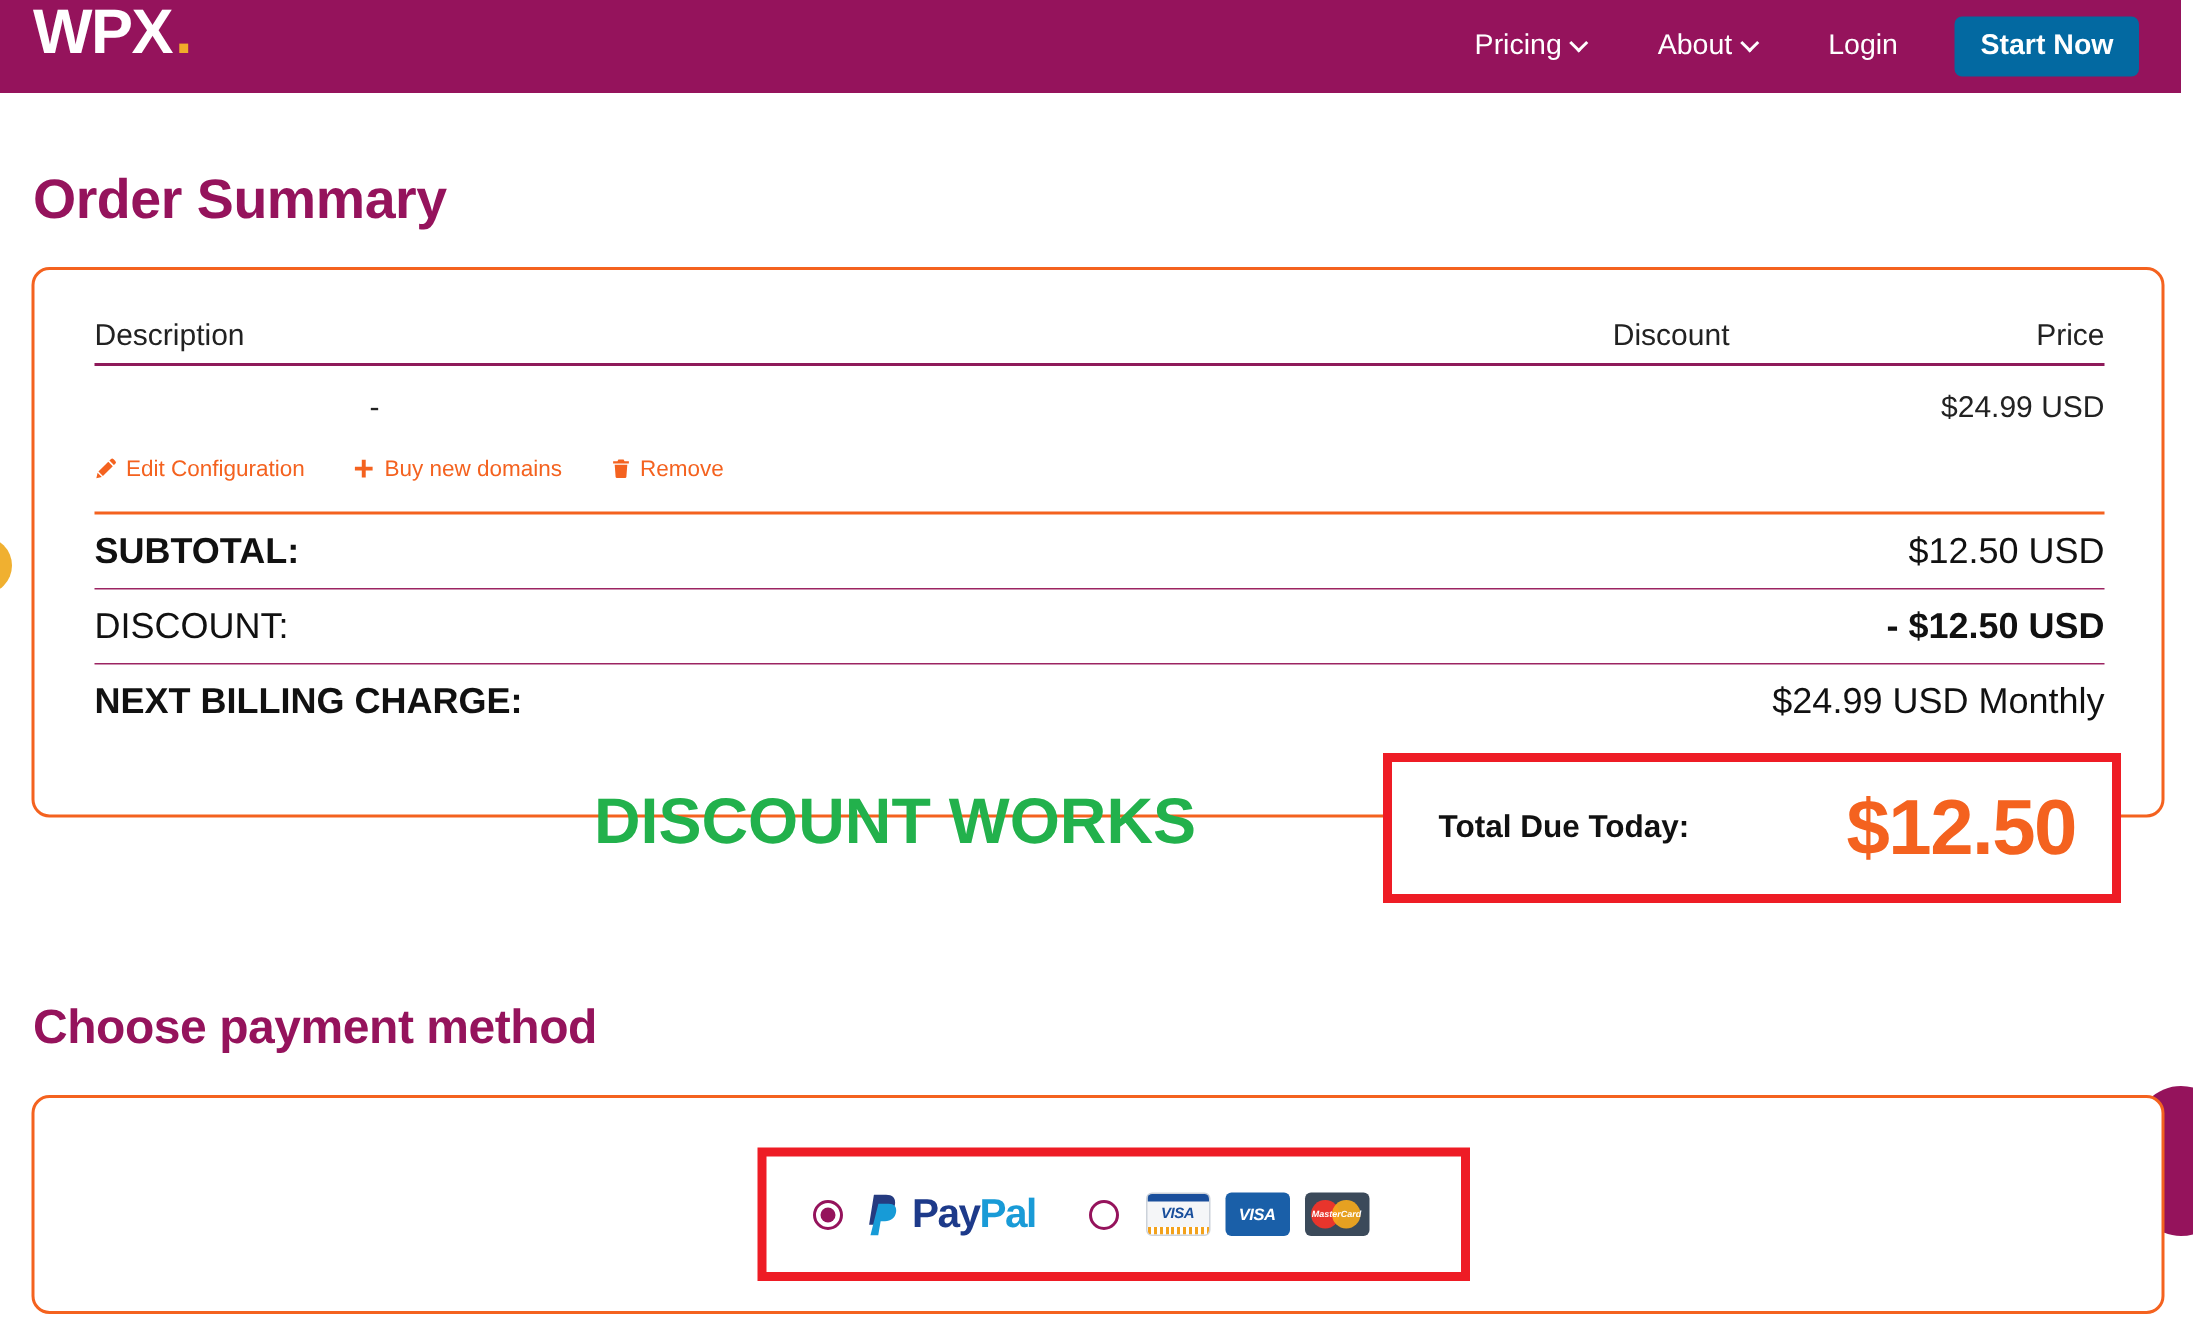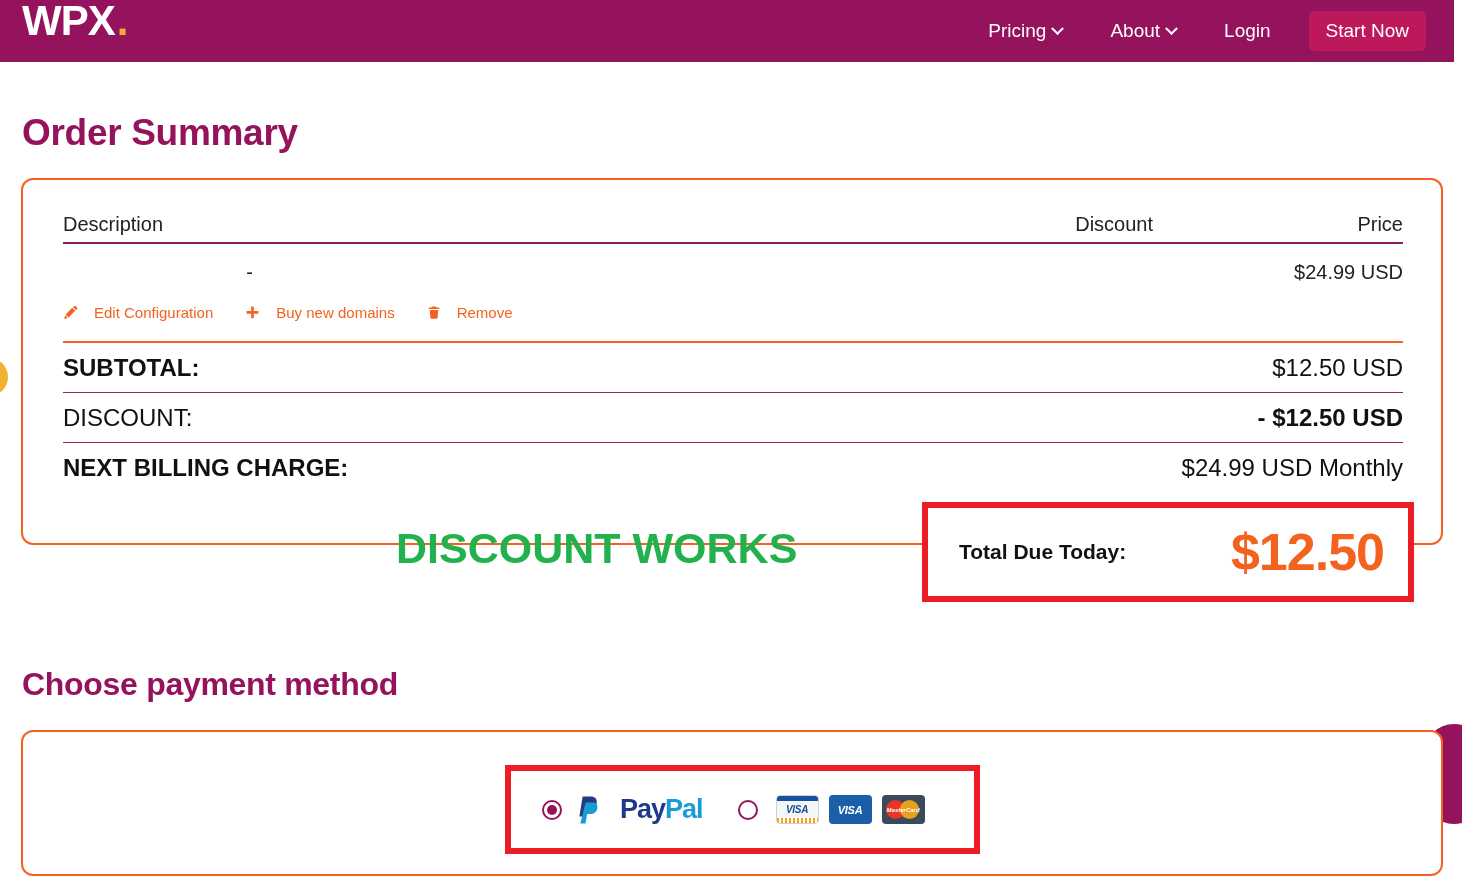--- a/index.html
+++ b/index.html
@@ -53,24 +53,24 @@
     cursor:pointer;
   }
   .chev {
     display:inline-block;
     width:9px; height:9px;
     border-right:2px solid #fff;
     border-bottom:2px solid #fff;
     transform: rotate(45deg) translate(-2px,-2px);
   }
   .start-now {
-    background: #be185d;
+    background: #0369a1;
     color: #fff;
     font-size: 19px;
-    font-weight: 400;
+    font-weight: 700;
     border: none;
     border-radius: 5px;
     padding: 9px 17px;
     margin-left: 14px;
     margin-right: 12px;
     cursor: pointer;
     font-family: "Liberation Sans", sans-serif;
   }
 
   
@@ -121,21 +121,21 @@
   .rule-orange { height:2px; background:#f4621f; }
   .rule-thin { height:1px; background:#9c2462; }
 
   .row-item { padding-top:17px; display:flex; }
   .item-name { font-size:20px; color:#222; }
   .item-dash { font-size:20px; color:#222; }
   .item-price { font-size:20px; color:#222; }
 
   .actions { display:flex; gap:32px; margin-top:20px; padding-bottom:20px; }
   .action {
-    display:flex; align-items:center; gap:16px;
+    display:flex; align-items:center; gap:6px;
     color:#f4621f; font-size:15px; cursor:pointer;
   }
   .action svg { display:block; }
 
   .sum-row { display:flex; align-items:center; height:49px; }
   .sum-label { flex: 0 0 900px; font-size:24px; color:#111; }
   .sum-label.bold { font-weight:700; }
   .sum-value { flex:1; text-align:right; font-size:24px; color:#111; }
   .sum-value.bold { font-weight:700; }
 
@@ -182,21 +182,21 @@
   .radio {
     width:20px; height:20px; border-radius:50%;
     border:2px solid #95135c; background:#fff;
     display:flex; align-items:center; justify-content:center;
     cursor:pointer; flex:0 0 auto;
   }
   .radio .dot {
     width:10px; height:10px; border-radius:50%; background:#95135c;
   }
   .paypal-logo {
-    display:flex; align-items:center; margin-left:12px; gap:16px;
+    display:flex; align-items:center; margin-left:12px; gap:4px;
   }
   .pp-text {
     font-size:27px; font-weight:700; letter-spacing:-1px;
     display:flex;
   }
   .pp-pay { color:#1d3a8a; }
   .pp-pal { color:#199bd7; }
   .card-opt { display:flex; align-items:center; margin-left:35px; }
   .cards { display:flex; align-items:center; gap:10px; margin-left:18px; }
 

